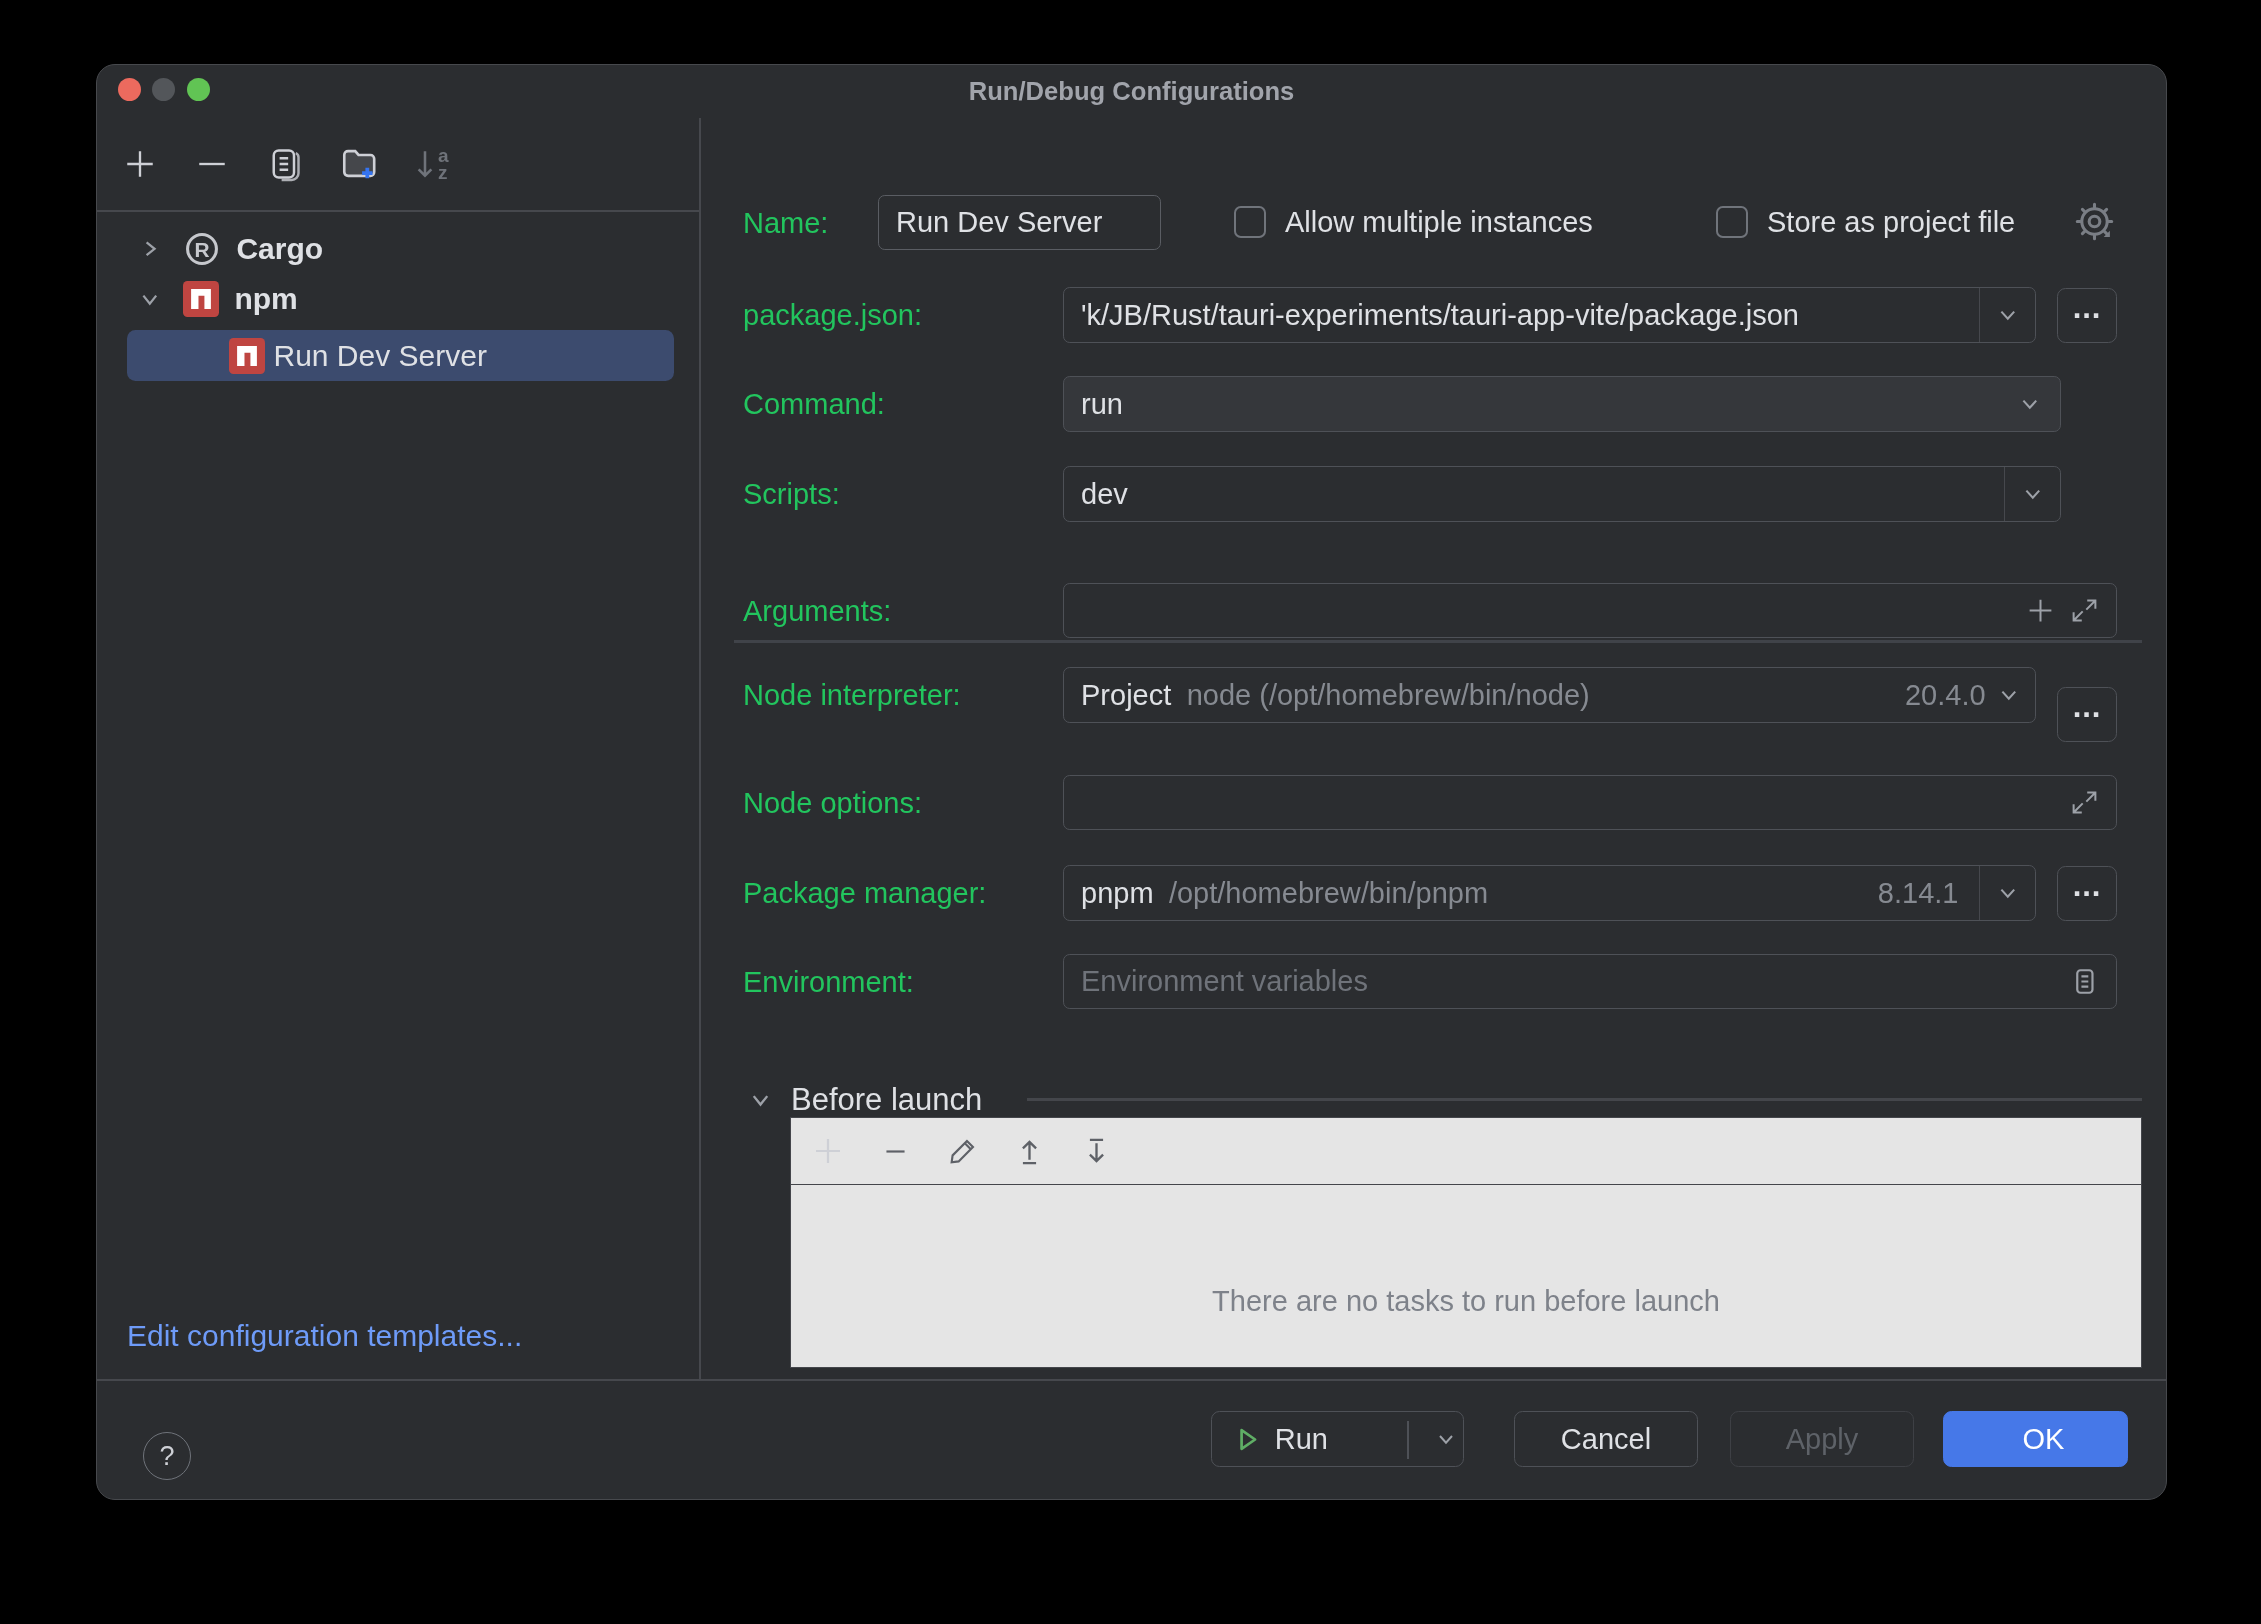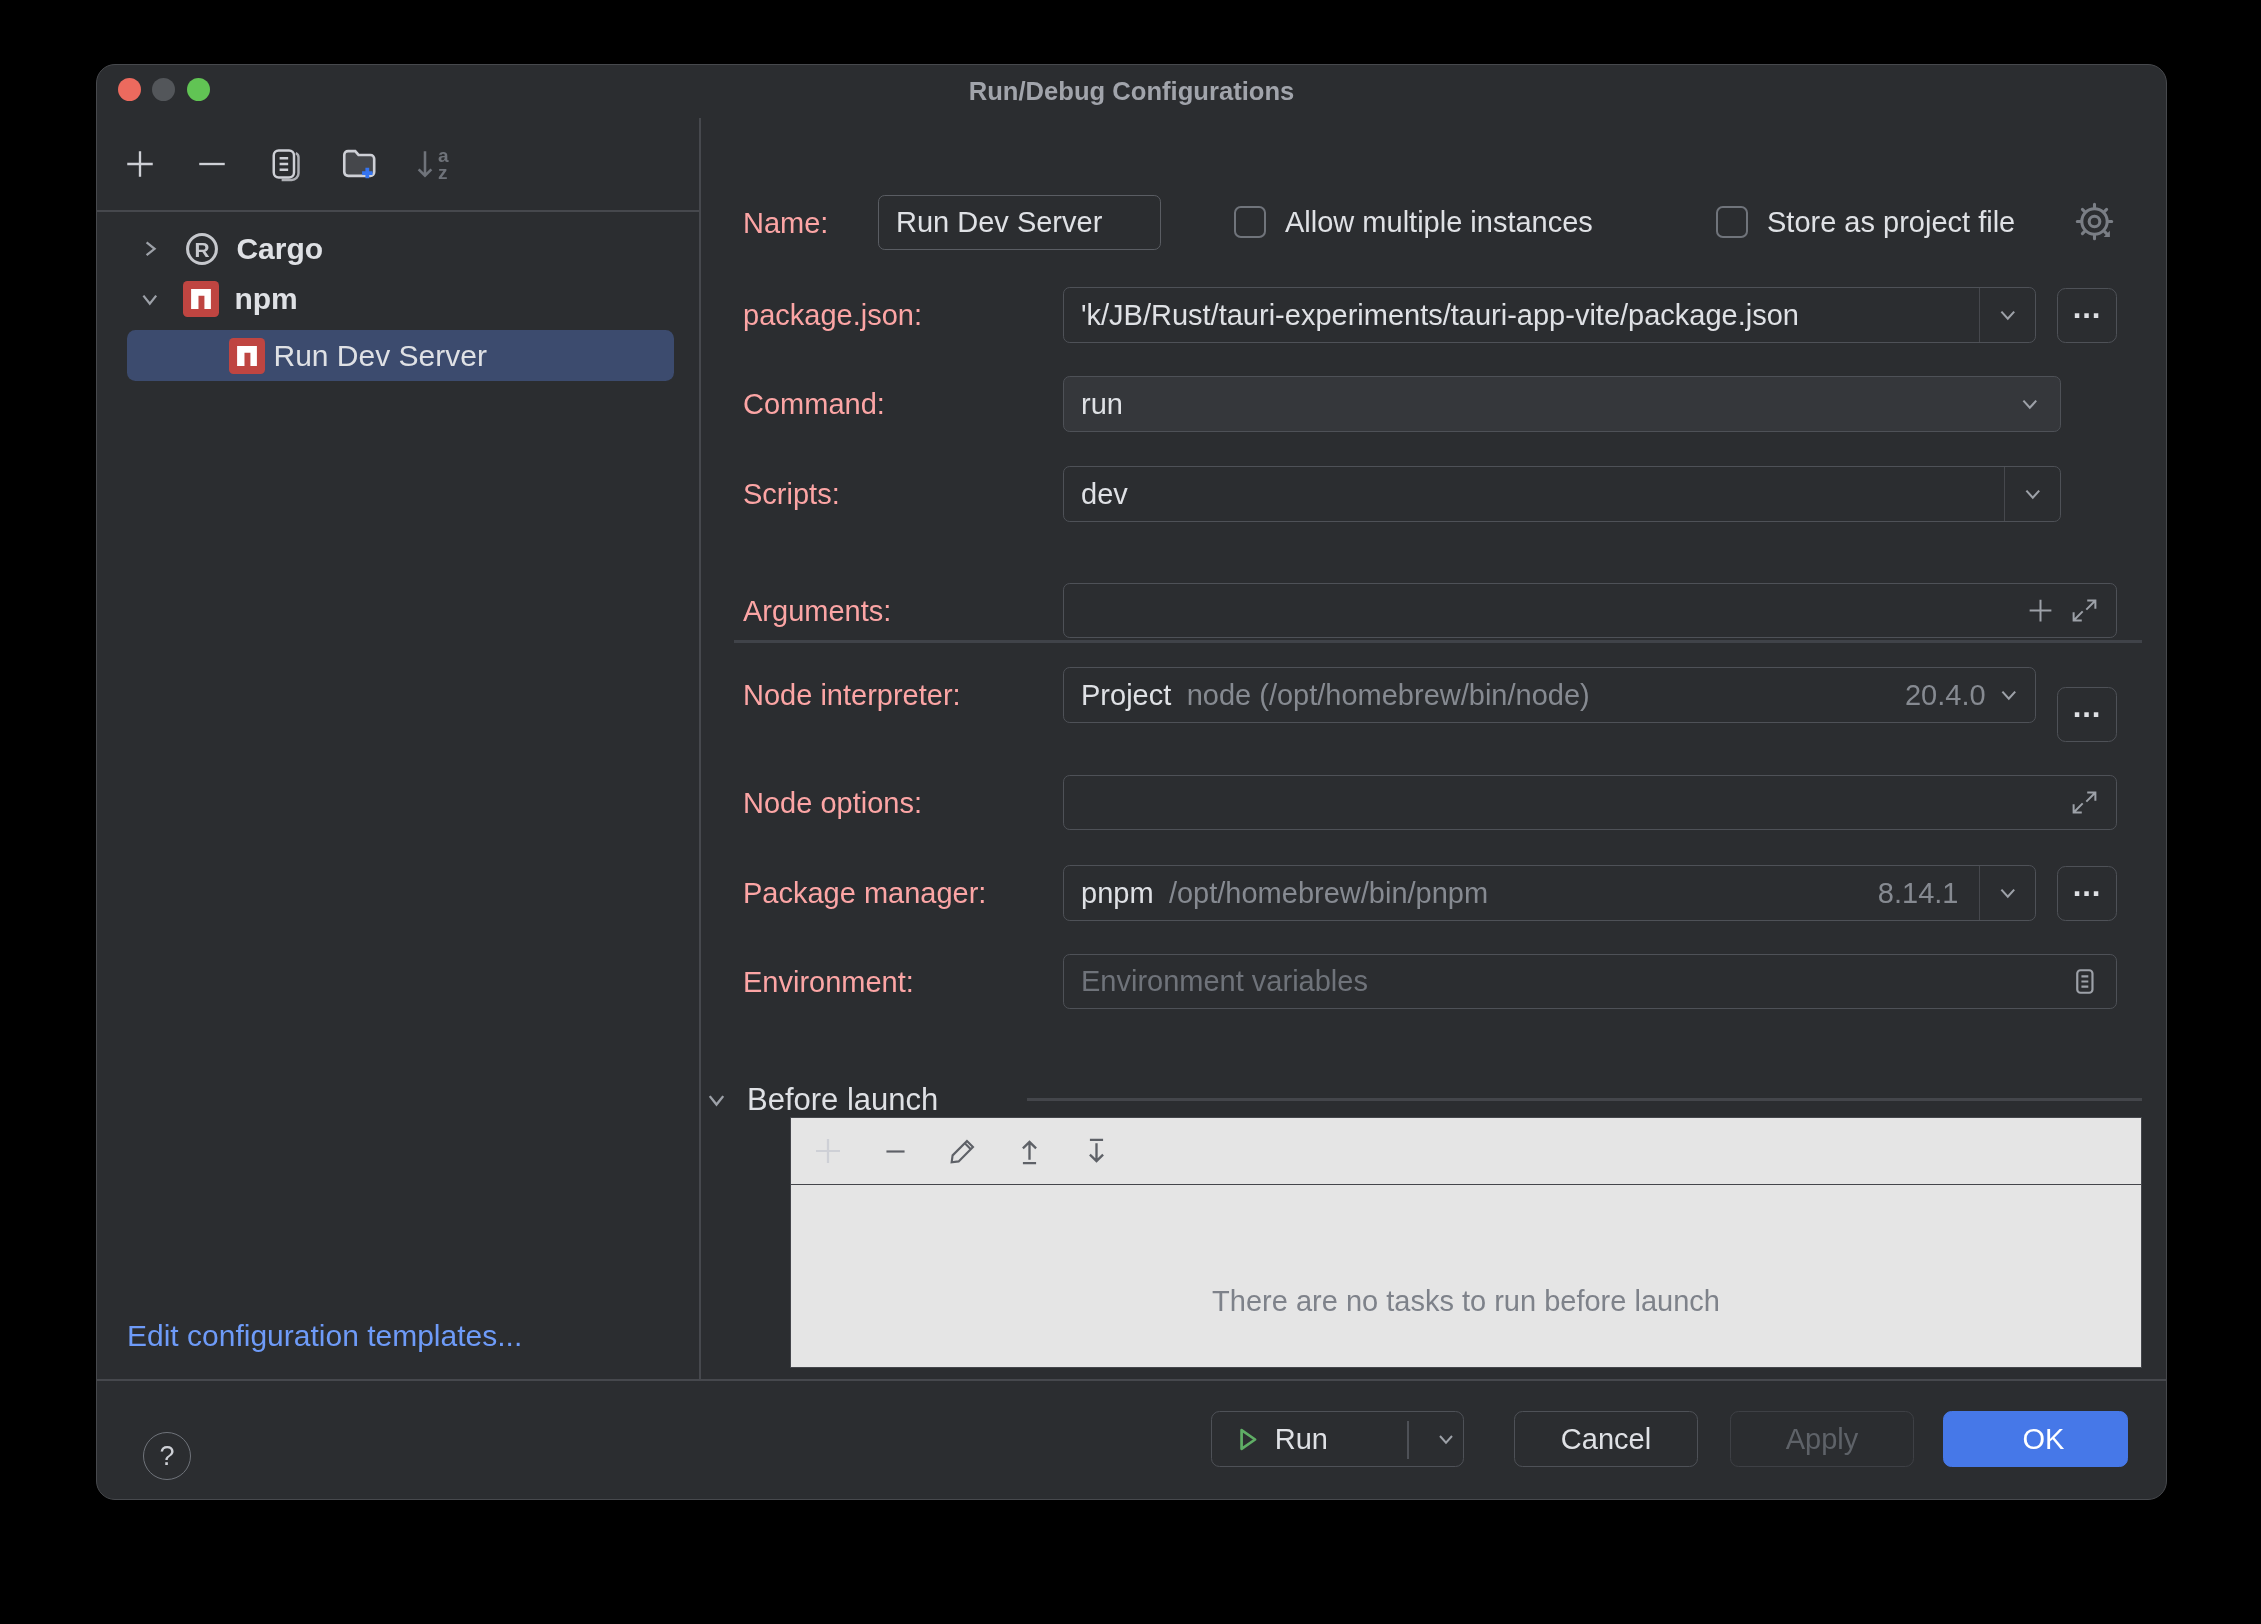--- a/index.html
+++ b/index.html
@@ -27,21 +27,21 @@
   .tree-row{position:absolute;left:0;width:602px;height:48px;display:flex;align-items:center;color:#DFE1E5;font-size:30px;}
   .tree-row .chev{width:29px;margin-left:38px;display:flex;justify-content:center;color:#9DA1A8;}
   .tree-row .ticon{margin-left:19px;margin-right:15.4px;display:flex;}
   .tree-row.grp{font-weight:bold;}
   .tree-sel{position:absolute;left:30px;top:265px;width:547px;height:51px;background:#3C4B6E;border-radius:8.5px;
             display:flex;align-items:center;color:#DFE1E5;font-size:30px;}
   .tree-sel .ticon{margin-left:102px;margin-right:8.5px;display:flex;}
   .npm-ic{width:36px;height:36px;}
   .link{position:absolute;left:30px;top:1254px;font-size:30px;color:#6E9BF8;cursor:pointer;}
   
-  .lbl{position:absolute;left:646px;height:56px;display:flex;align-items:center;font-size:29px;color:#fca5a5;}
+  .lbl{position:absolute;left:646px;height:56px;display:flex;align-items:center;font-size:29px;color:#22c55e;}
   .field{position:absolute;left:966px;box-sizing:border-box;border:1.7px solid #4E5157;border-radius:6.8px;
          display:flex;align-items:center;font-size:29px;color:#DFE1E5;padding:0 17px;background:transparent;}
   .h64{height:55px}.h66{height:56px}
   .w-std{width:998px}.w-dots{width:973px}.w-full{width:1054px}
   .t-name{top:130px}.t-pkg{top:222px}.t-cmd{top:311px}.t-scr{top:401px}.t-arg{top:518px}
   .t-ni{top:602px}.t-no{top:710px}.t-pm{top:800px}.t-env{top:889px}
   .name-field{left:781px;width:283px;border-color:#5A5D63;}
   .select{background:#35373B;}
   .combo-chev{margin-left:auto;margin-right:-17px;align-self:stretch;width:55px;display:flex;align-items:center;
               justify-content:center;border-left:1.7px solid #46484D;color:#9DA1A8;}
@@ -54,21 +54,21 @@
   .ver{margin-left:auto;color:#868A91;}
   .gap{width:15.4px;flex:none;}
   input.bare{flex:1;min-width:0;background:transparent;border:none;outline:none;color:#DFE1E5;
              font-family:"Liberation Sans",sans-serif;font-size:29px;padding:0;}
   input.bare::placeholder{color:#6F737A;opacity:1;}
   .fld-ic{flex:none;color:#9DA1A8;display:flex;margin-left:15.4px;}
   .cb{position:absolute;width:32px;height:32px;box-sizing:border-box;border:2.6px solid #70747B;border-radius:6.8px;top:141px;}
   .cb-lbl{position:absolute;top:130px;height:55px;display:flex;align-items:center;font-size:29px;color:#DFE1E5;}
   .gear{position:absolute;left:1977px;top:136px;color:#7A7E85;}
   
-  .bl-hdr{position:absolute;left:606px;top:1015px;height:39px;display:flex;align-items:center;color:#DFE1E5;font-size:31px;}
+  .bl-hdr{position:absolute;left:650px;top:1015px;height:39px;display:flex;align-items:center;color:#DFE1E5;font-size:31px;}
   .bl-hdr .chev{color:#9DA1A8;margin-right:17px;display:flex;}
   .bl-rule{position:absolute;left:930px;top:1033px;width:1115px;height:2.6px;background:#44464B;}
   .tasks{position:absolute;left:693px;top:1052px;width:1352px;height:251px;box-sizing:border-box;
          border:1.7px solid #44464B;background:#e5e5e5;}
   .tasks-tb{height:66px;border-bottom:1.7px solid #44464B;display:flex;align-items:center;padding-left:19px;gap:31px;}
   .tico{width:36px;height:36px;display:flex;align-items:center;justify-content:center;color:#CED0D6;}
   .tico.off{color:#5E6167;}
   .tasks-empty{position:absolute;left:0;right:0;top:167px;text-align:center;font-size:29px;color:#7E828A;}
   
   .help{position:absolute;left:46px;top:1367px;width:48px;height:48px;box-sizing:border-box;border:1.7px solid #6F737A;

